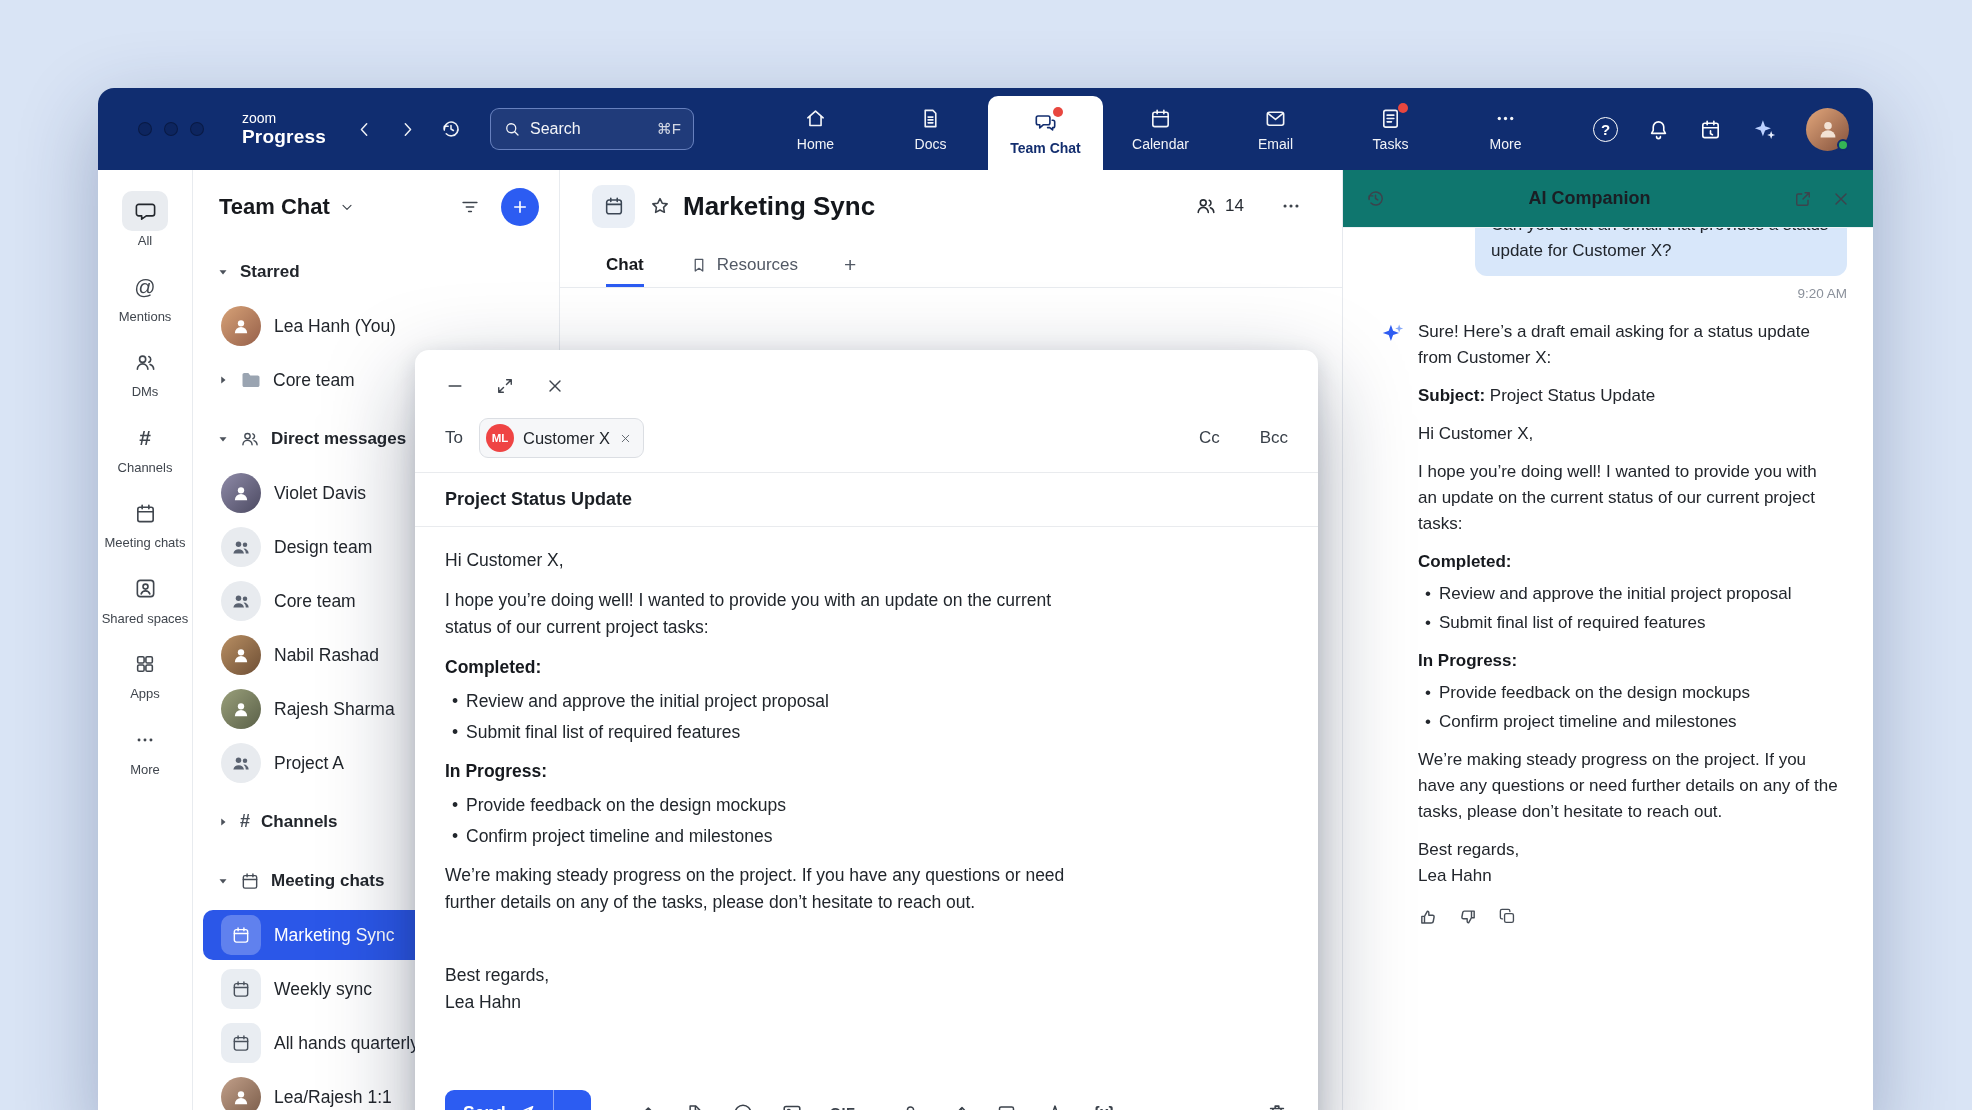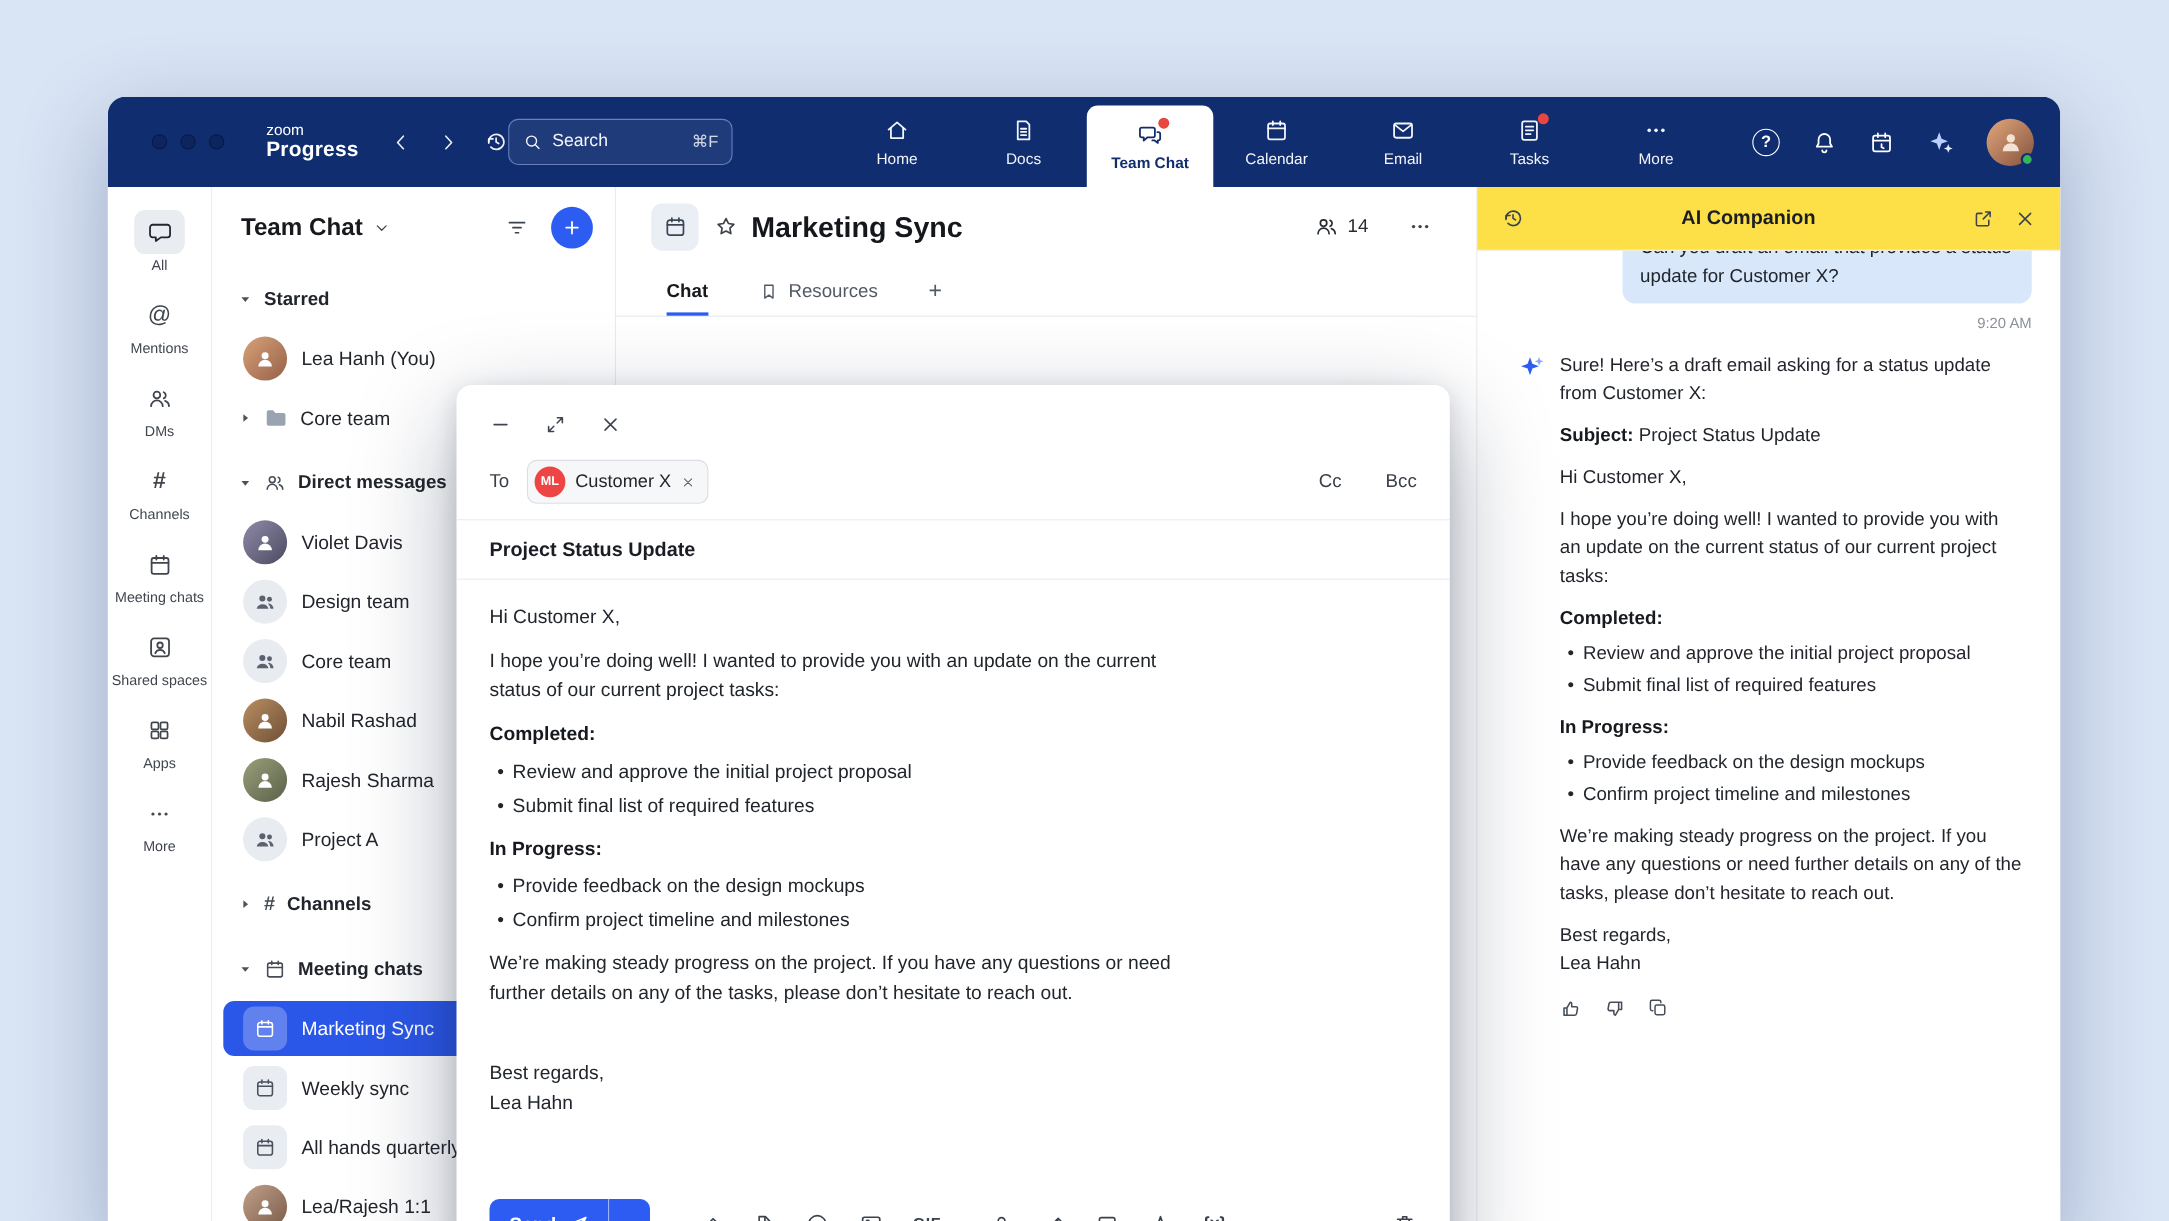--- a/index.html
+++ b/index.html
@@ -14,21 +14,21 @@
   display:flex;flex-direction:column;overflow:hidden}
 
 
 .topnav{flex:0 0 82px;background:#102d70;display:flex;align-items:center;position:relative;color:#fff}
 .lights{display:flex;gap:12px;margin-left:40px}
 .light{width:14px;height:14px;border-radius:50%;border:1.5px solid rgba(6,16,48,.55);background:rgba(10,24,64,.35)}
 .brand{margin-left:38px;line-height:1.12}
 .brand-z{font-size:14px;font-weight:400}
 .brand-w{font-size:19px;font-weight:700;letter-spacing:.2px}
 .hist-group{display:flex;align-items:center;gap:22px;margin-left:28px;color:rgba(255,255,255,.92)}
-.searchbox{width:204px;height:42px;border:1px solid rgba(150,175,235,.6);
+.searchbox{margin-left:28px;width:204px;height:42px;border:1px solid rgba(150,175,235,.6);
   background:rgba(255,255,255,.07);border-radius:9px;display:flex;align-items:center;gap:9px;
   padding:0 12px;font-size:16px;color:rgba(255,255,255,.95)}
 .search-short{margin-left:auto;font-size:15px;color:rgba(255,255,255,.8)}
 .navitems{position:absolute;left:660px;top:0;height:82px;display:flex;align-items:flex-end}
 .navitem{width:115px;height:82px;display:flex;flex-direction:column;align-items:center;justify-content:center;gap:6px;
   font-size:14px;color:rgba(255,255,255,.95);cursor:default}
 .navitem .nicon{position:relative;height:24px;display:flex;align-items:center}
 .navitem.active{height:74px;background:#fff;border-radius:10px 10px 0 0;color:#132e6f;font-weight:600}
 .badge{position:absolute;top:-3px;right:-6px;width:10px;height:10px;border-radius:50%;background:#e8473f}
 .navright{position:absolute;right:24px;top:0;height:82px;display:flex;align-items:center;gap:29px}
@@ -86,21 +86,21 @@
 .tabs{flex:0 0 46px;display:flex;align-items:flex-end;gap:46px;padding-left:46px;border-bottom:1px solid #e8ebef}
 .tab{display:flex;align-items:center;gap:9px;font-size:17px;color:#525965;height:100%}
 .tab.active{color:#17191d;font-weight:600;border-bottom:3px solid #2c5cf2;padding-top:3px}
 .plus-tab{font-size:21px;color:#525965}
 .chat-msg{position:absolute;left:32px;top:886px;display:flex;gap:14px}
 .msg-av{width:46px;height:46px;border-radius:50%;display:flex;align-items:center;justify-content:center;color:#fff;background:linear-gradient(135deg,#c99a6e,#82593f)}
 .msg-bubble{background:#dbe9fb;border-radius:4px 14px 14px 14px;padding:13px 18px;font-size:17px;color:#1f242b;margin-top:4px;white-space:nowrap}
 
 
 .ai{flex:0 0 531px;border-left:1px solid #e6e9ee;background:#fff;display:flex;flex-direction:column;min-height:0}
-.ai-head{flex:0 0 58px;display:flex;align-items:center;gap:18px;padding:0 22px;border-bottom:1px solid #eef1f5;background:#fde047;position:relative;z-index:2}
+.ai-head{flex:0 0 58px;display:flex;align-items:center;gap:18px;padding:0 22px;border-bottom:1px solid #eef1f5;background:#0f766e;position:relative;z-index:2}
 .ai-title{flex:1;text-align:center;font-size:18px;font-weight:700;color:#1a1e24}
 .ai-hbtn{color:#3c434c}
 .ai-body{flex:1;overflow:hidden;padding:0 24px 0 36px}
 .user-bubble{margin:-28px 2px 0 auto;max-width:372px;background:#d8e7fa;border-radius:12px;padding:12px 16px;font-size:17px;line-height:26px;color:#20252c}
 .ai-time{text-align:right;font-size:13.5px;color:#8b919b;margin:10px 2px 18px 0}
 .ai-msg{display:flex;gap:13px}
 .ai-spark{flex:0 0 26px;margin-top:2px}
 .ai-content{font-size:17px;line-height:26px;color:#22262c;max-width:420px}
 .ai-content p{margin-bottom:12px}
 .bh{font-weight:700;color:#16191e}

